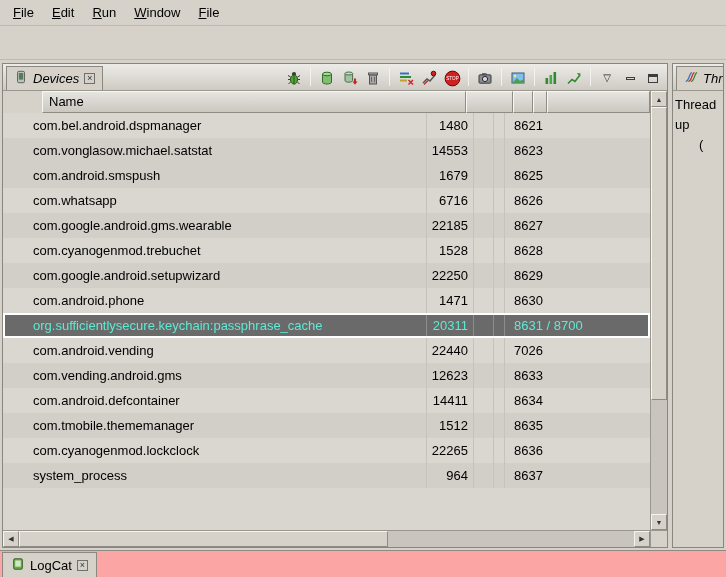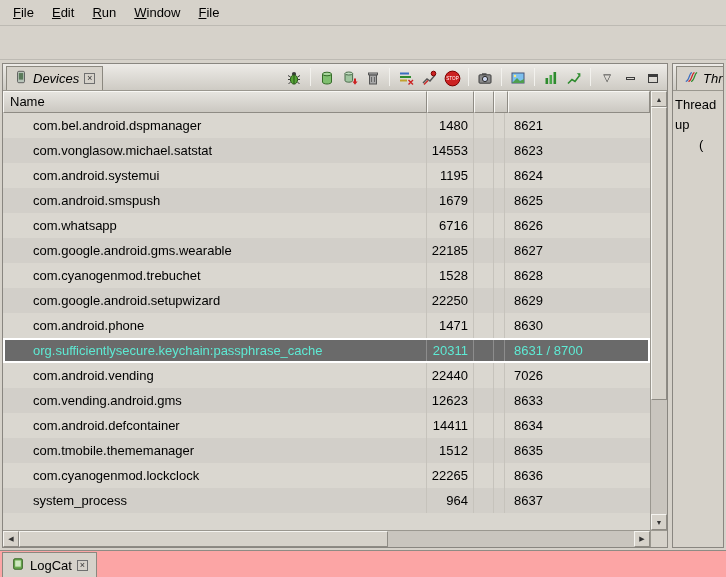--- a/index.html
+++ b/index.html
@@ -27,21 +27,21 @@
 
   .pt-toolbar { margin-left:auto; display:flex; align-items:center; gap:3px; padding:0 4px 2px 0; }
   .tbtn { width:20px; height:20px; display:flex; align-items:center; justify-content:center; }
   .tsep { width:1px; height:18px; background:#a39f98; border-right:1px solid #f2f1ed; margin:0 3px 2px 3px; }
   .glyph-tri { font-size:10px; color:#222; line-height:1; }
   .min-shape { width:9px; height:3px; border:1px solid #3c3c3c; }
   .max-shape { width:10px; height:9px; border:1px solid #3c3c3c; border-top:3px solid #3c3c3c; }
 
   
   .table-outer { flex:1; display:grid; grid-template-columns:1fr 17px; grid-template-rows:22px 1fr 17px; }
-  .col-headers { grid-column:1; grid-row:1; display:flex; }
+  .col-headers { grid-column:1; grid-row:1; display:flex;margin-left:39px; }
   .hcell { background:linear-gradient(#e6e4df,#cbc8c1); border-top:1px solid #f8f7f4; border-left:1px solid #f8f7f4; border-right:1px solid #8e8b84; border-bottom:1px solid #8e8b84; padding:2px 6px; overflow:hidden; }
   .w-name { width:424px; }
   .w-pid  { width:47px; }
   .w-c3   { width:20px; }
   .w-c4   { width:11px; }
   .w-port { flex:1; }
 
   .rows-viewport { grid-column:1; grid-row:2; overflow:hidden; background:#d9d6cf; }
   .row { height:25px; display:flex; align-items:stretch; background:#dad7d0; }
   .row.alt { background:#d2cfc9; }
@@ -213,27 +213,20 @@
     <div class="cell c-c4"></div>
     <div class="cell c-port">8621</div>
   </div>
           <div class="row alt">
     <div class="cell c-name">com.vonglasow.michael.satstat</div>
     <div class="cell c-pid">14553</div>
     <div class="cell c-c3"></div>
     <div class="cell c-c4"></div>
     <div class="cell c-port">8623</div>
   </div>
-          <div class="row">
-    <div class="cell c-name">com.android.systemui</div>
-    <div class="cell c-pid">1195</div>
-    <div class="cell c-c3"></div>
-    <div class="cell c-c4"></div>
-    <div class="cell c-port">8624</div>
-  </div>
           <div class="row alt">
     <div class="cell c-name">com.android.smspush</div>
     <div class="cell c-pid">1679</div>
     <div class="cell c-c3"></div>
     <div class="cell c-c4"></div>
     <div class="cell c-port">8625</div>
   </div>
           <div class="row">
     <div class="cell c-name">com.whatsapp</div>
     <div class="cell c-pid">6716</div>

